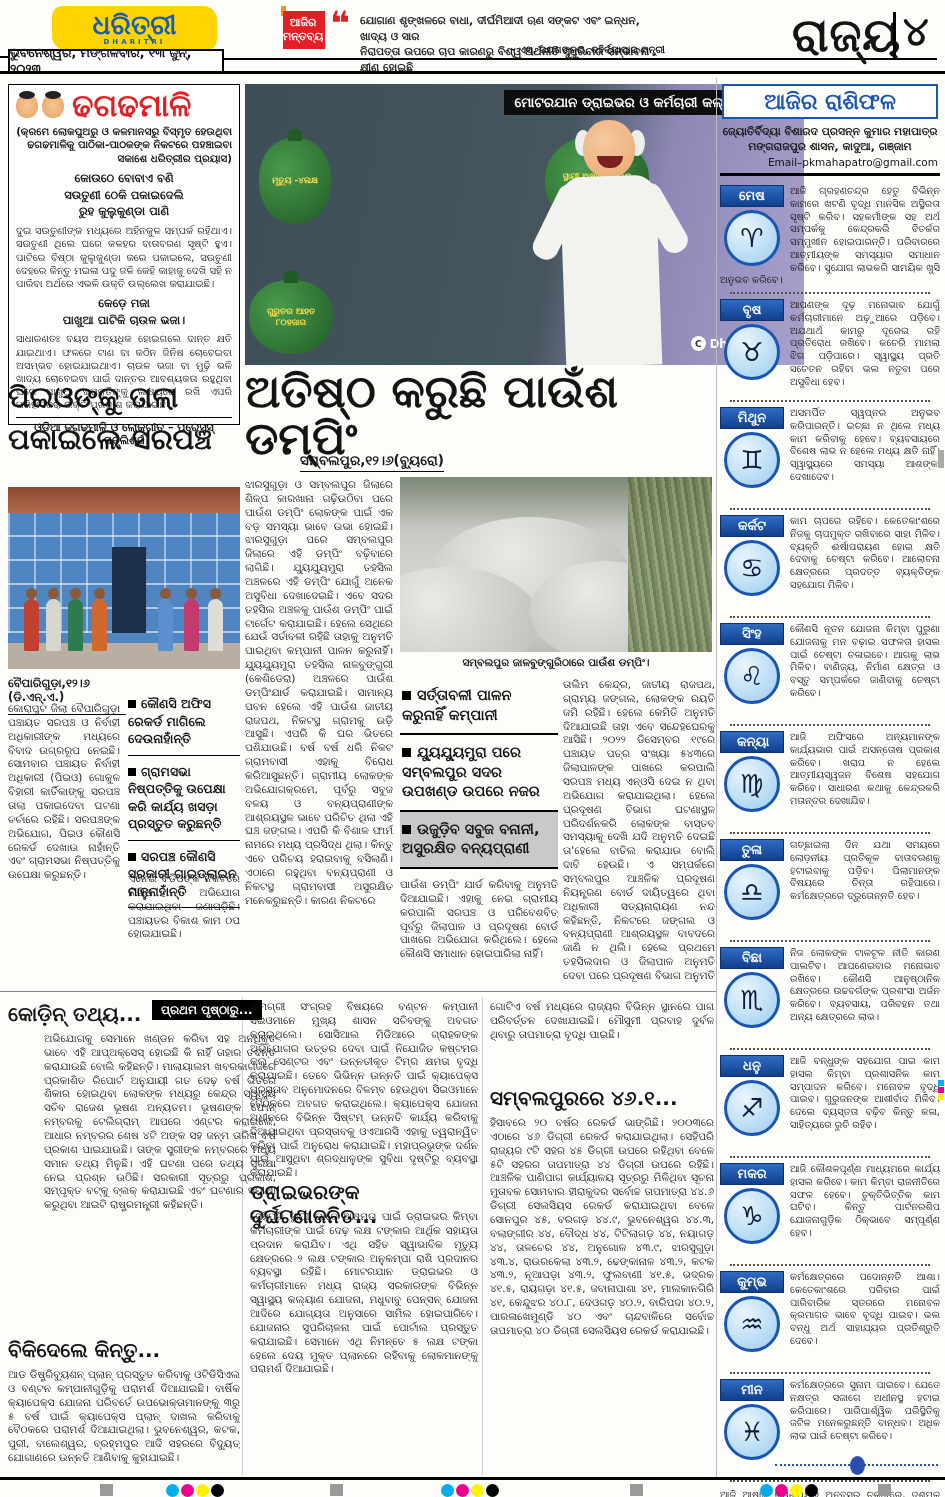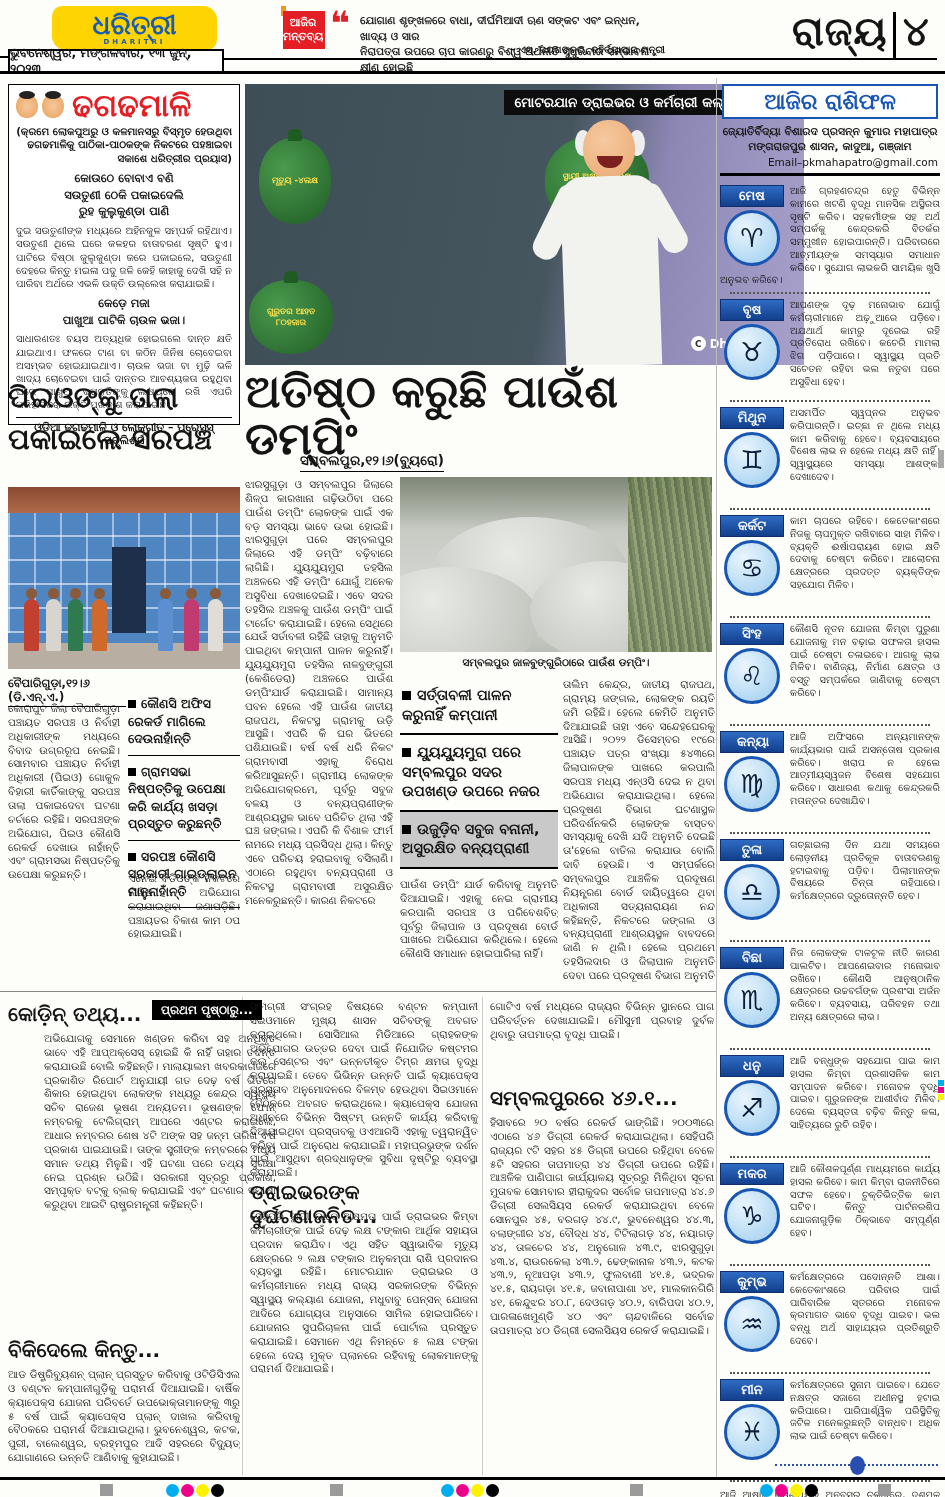--- a/index.html
+++ b/index.html
@@ -17,21 +17,21 @@
   .date-box{left:8px;top:49px;width:212px;height:20px;border:2px solid #000;background:#fff;
     font-size:12.5px;font-weight:bold;display:flex;align-items:center;justify-content:center;}
   .header-line{left:222px;top:58px;width:715px;height:2px;background:#000;}
   .header-dash{left:0;top:56px;width:8px;height:2px;background:#000;}
   .comment-box{left:283px;top:11px;width:42px;height:38px;background:#e31e24;color:#fff;font-weight:bold;
     font-size:11px;line-height:1.25;display:flex;align-items:center;justify-content:flex-start;text-align:center;}
   .comment-tab{left:281px;top:6px;width:5px;height:10px;background:#f7941d;}
   .quote-mark{left:330px;top:6px;font-size:34px;color:#e31e24;font-weight:bold;line-height:1;}
   .quote-text{left:360px;top:13px;width:305px;font-size:10.8px;font-weight:bold;line-height:1.45;color:#222;}
   .quote-attr{left:420px;top:44px;width:245px;font-size:9.8px;font-weight:bold;text-align:right;}
-  .page-section{left:792px;top:8px;font-size:40px;font-weight:bold;letter-spacing:1px;text-align:right;}
+  .page-section{left:792px;top:8px;font-size:46px;font-weight:bold;letter-spacing:1px;text-align:right;}
   .page-divider{left:893px;top:12px;width:3px;height:48px;background:#000;}
   .page-number{left:903px;top:8px;font-size:40px;font-weight:bold;}
   .header-rule{left:0;top:71px;width:945px;height:3px;background:#000;}
 
   
   .dhaga-box{left:8px;top:84px;width:232px;height:341px;border:1.5px solid #000;background:#fff;
     padding:5px 7px;box-sizing:border-box;}
   .dhaga-head{display:flex;align-items:center;gap:4px;}
   .face{width:22px;height:24px;border-radius:50% 50% 45% 45%;background:radial-gradient(#f6c79a,#e8a15e);
     position:relative;flex:0 0 auto;}
@@ -84,21 +84,21 @@
   .left-headline{left:8px;top:376px;width:232px;font-size:29px;font-weight:bold;line-height:1.45;}
   .left-photo{left:8px;top:487px;width:232px;height:182px;background:#4f86c2;overflow:hidden;}
   .roof{position:absolute;left:0;top:0;width:100%;height:26px;background:linear-gradient(#8a4a33,#b06a4a);}
   .wall-grid{position:absolute;left:0;top:26px;width:100%;height:120px;
     background:repeating-linear-gradient(0deg,rgba(255,255,255,.55) 0 2px,transparent 2px 24px),
                repeating-linear-gradient(90deg,rgba(255,255,255,.45) 0 2px,transparent 2px 26px),#4f86c2;}
   .doorway{position:absolute;left:104px;top:60px;width:34px;height:86px;background:#1d2f4a;}
   .ground{position:absolute;left:0;bottom:0;width:100%;height:26px;background:#b8aea2;}
   .person{position:absolute;bottom:18px;width:15px;height:52px;border-radius:8px 8px 2px 2px;}
   .person:before{content:"";position:absolute;top:-11px;left:2px;width:11px;height:11px;border-radius:50%;background:#8a5a3a;}
-  .left-dateline{left:8px;top:676px;width:118px;font-size:11.5px;font-weight:bold;border-bottom:1.5px solid #000;padding-bottom:2px;}
+  .left-dateline{left:8px;top:676px;width:118px;font-size:11.5px;font-weight:bold;border-bottom:1.5px solid #000;padding-bottom:10px;}
   .left-colA{left:8px;top:702px;width:112px;height:282px;overflow:hidden;}
   .left-bullets{left:128px;top:688px;width:112px;}
   .left-bullet{font-size:12.5px;font-weight:bold;line-height:1.4;padding:7px 0;border-bottom:1.5px solid #000;}
   .left-bullet .sq{display:inline-block;width:8px;height:8px;background:#000;margin-right:5px;}
   .left-colB{left:128px;top:872px;width:112px;height:112px;overflow:hidden;}
 
   
   .bottom-rule{left:0;top:991px;width:716px;height:1px;background:#888;}
   .vline-a{left:242px;top:997px;width:1px;height:478px;background:#ccc;}
   .vline-b{left:482px;top:997px;width:1px;height:478px;background:#ccc;}

